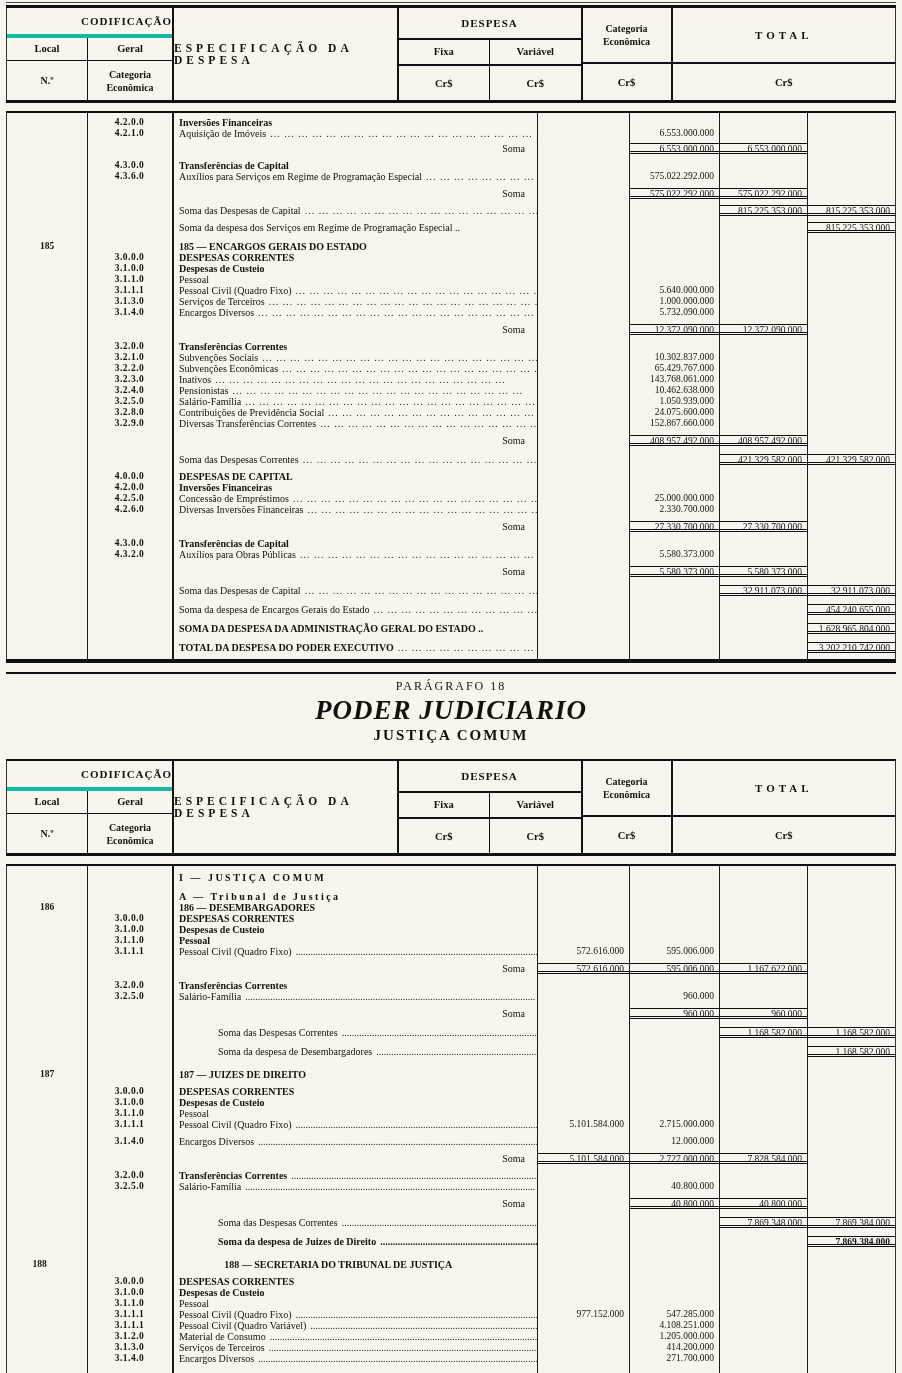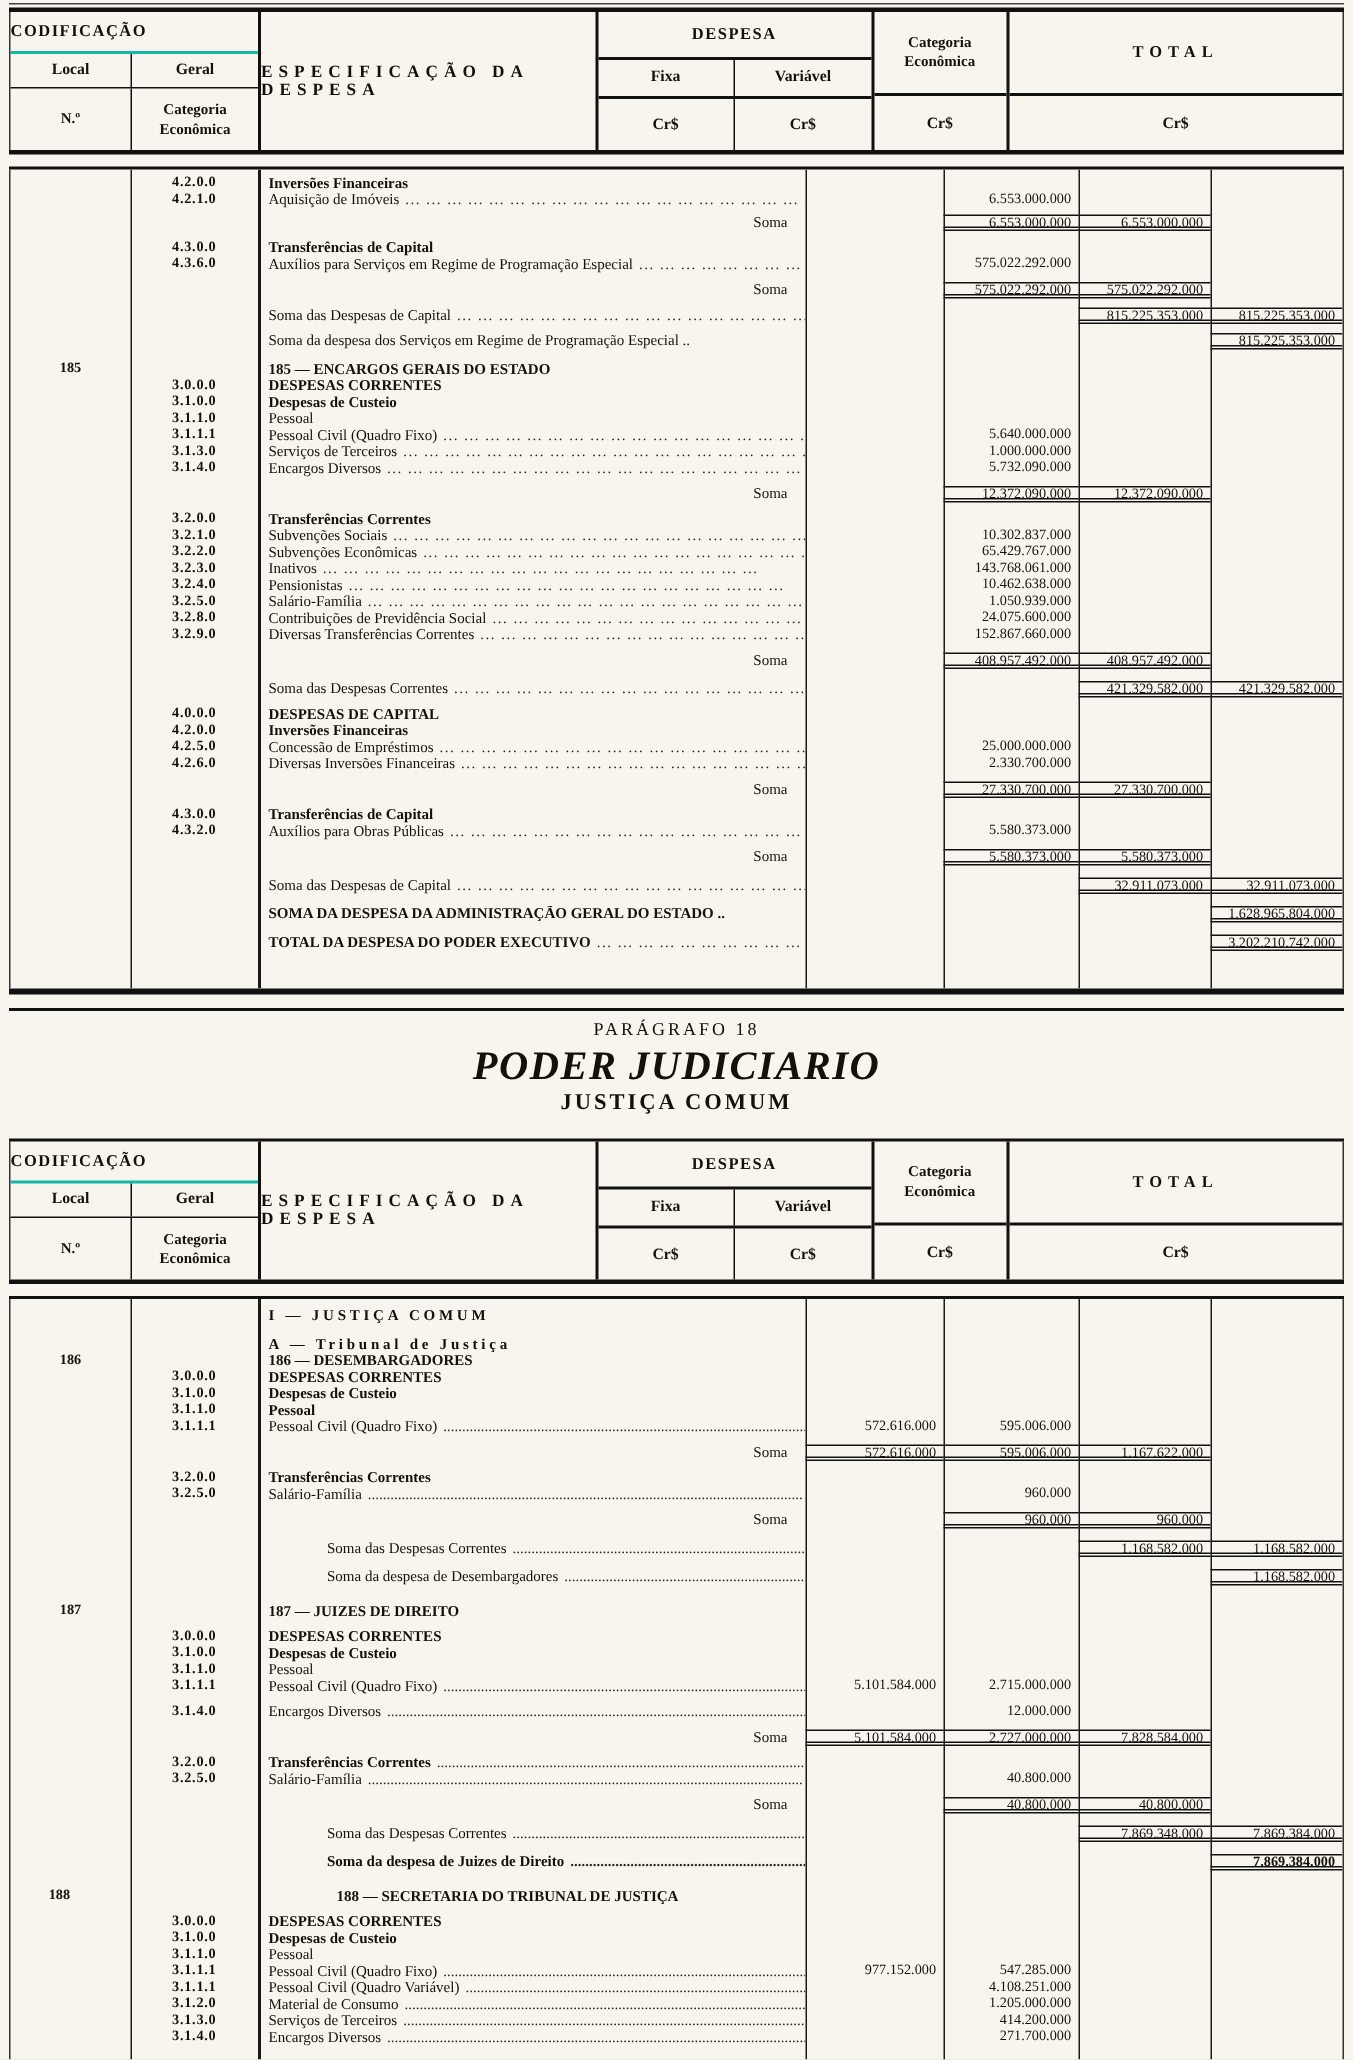--- a/index.html
+++ b/index.html
@@ -8,22 +8,22 @@
   .inner{margin:0 6px;}
   .thin{height:1px;background:#444;margin-top:2px;}
   .heavy{height:3px;background:#111;margin-top:2px;}
   .dbl{height:8px;border-top:3px solid #111;border-bottom:2px solid #111;}
   .dbl2{height:9px;border-top:4px solid #111;border-bottom:2px solid #111;}
   .t2top{height:2px;background:#111;}
 
   
   .thead{display:flex;height:92px;border-left:1px solid #333;border-right:1px solid #333;}
   .h-left{width:165px;border-right:2px solid #111;display:flex;flex-direction:column;}
-  .h-cod{height:26px;line-height:26px;text-align:left;font-weight:bold;font-size:11px;
-         letter-spacing:1px;border-bottom:2px solid #14b8a6;}
+  .h-cod{height:26px;line-height:26px;text-align:right;font-weight:bold;font-size:11px;
+         letter-spacing:1px;border-bottom:4px solid #14b8a6;}
   .h-lg{height:22px;display:flex;border-bottom:1px solid #111;}
   .h-local{width:80px;text-align:center;line-height:22px;font-weight:bold;font-size:10.5px;}
   .h-geral{flex:1;border-left:1px solid #111;text-align:center;line-height:22px;font-weight:bold;font-size:10.5px;}
   .h-nc{flex:1;display:flex;}
   .h-n{width:80px;display:flex;align-items:center;justify-content:center;font-weight:bold;font-size:10px;}
   .h-ce{flex:1;border-left:1px solid #111;display:flex;flex-direction:column;align-items:center;
         justify-content:center;font-weight:bold;font-size:10px;line-height:13px;}
   .h-spec{flex:1;display:flex;align-items:center;justify-content:center;font-weight:bold;
           letter-spacing:4px;font-size:11.5px;border-right:2px solid #111;}
   .h-desp{width:182px;display:flex;flex-direction:column;border-right:2px solid #111;}
@@ -529,20 +529,32 @@
           </div>
           <div class="cell c-f numc"></div>
           <div class="cell c-v numc"></div>
           <div class="cell c-c numc u">32.911.073.000</div>
           <div class="cell c-t numc u">32.911.073.000</div>
         </div>
         <div class="trow" style="margin-top: 8px;">
           <div class="cell c-l"></div>
           <div class="cell c-g"></div>
           <div class="cell c-s">
+            <span class="lab">Soma da despesa de Encargos Gerais do Estado</span>
+            <span class="dots d1"></span>
+          </div>
+          <div class="cell c-f numc"></div>
+          <div class="cell c-v numc"></div>
+          <div class="cell c-c numc"></div>
+          <div class="cell c-t numc u">454.240.655.000</div>
+        </div>
+        <div class="trow" style="margin-top: 8px;">
+          <div class="cell c-l"></div>
+          <div class="cell c-g"></div>
+          <div class="cell c-s">
             <span class="lab b">SOMA DA DESPESA DA ADMINISTRAÇÃO GERAL DO ESTADO ..</span>
           </div>
           <div class="cell c-f numc"></div>
           <div class="cell c-v numc"></div>
           <div class="cell c-c numc"></div>
           <div class="cell c-t numc u">1.628.965.804.000</div>
         </div>
         <div class="trow" style="margin-top: 8px;">
           <div class="cell c-l"></div>
           <div class="cell c-g"></div>

